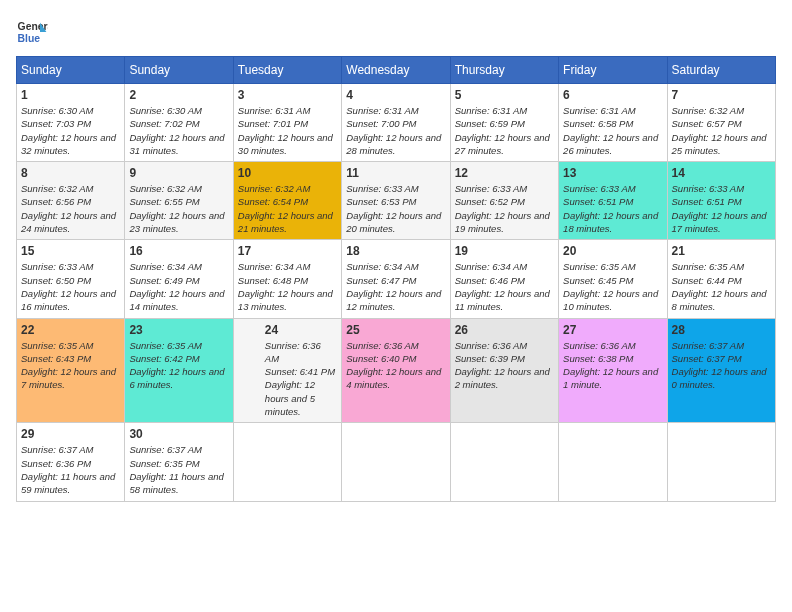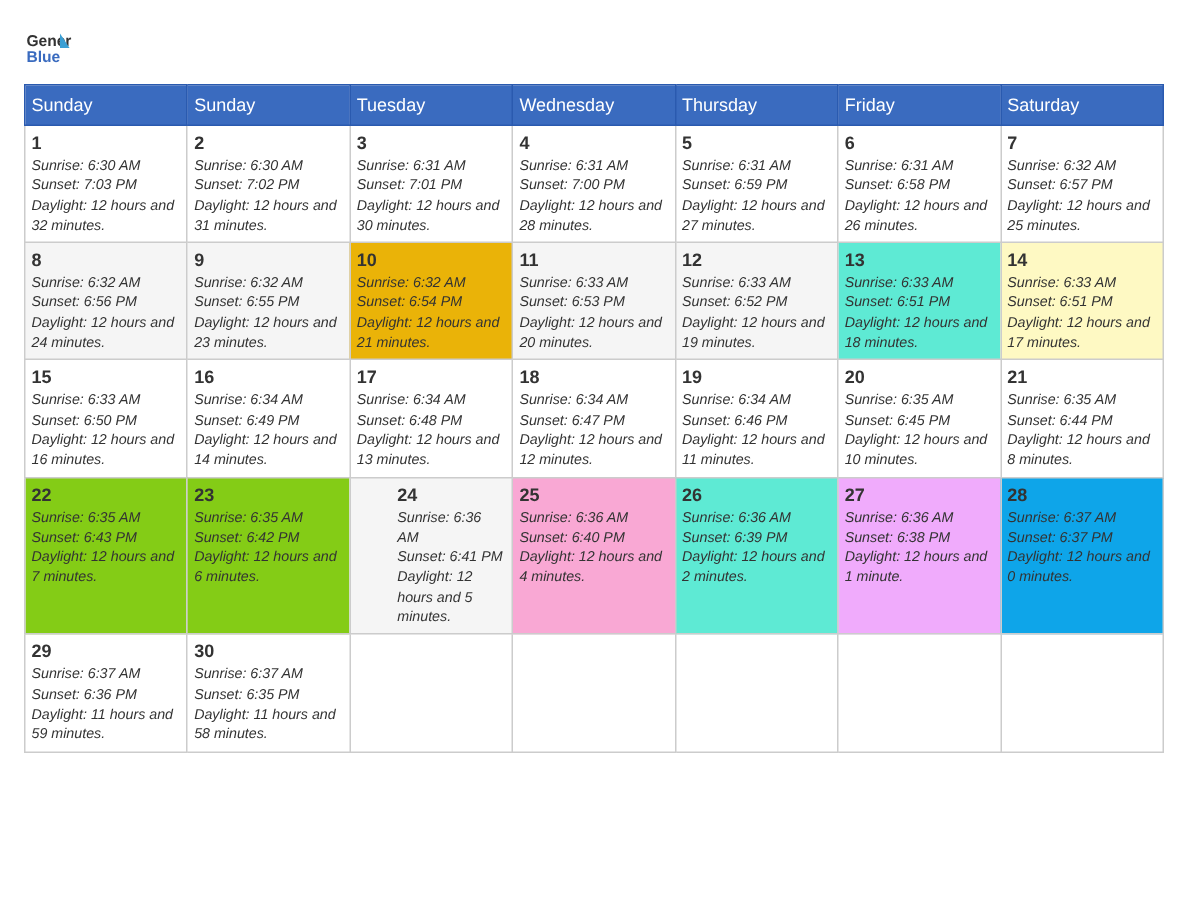--- a/index.html
+++ b/index.html
@@ -160,21 +160,21 @@
         <span class="day-info">Sunrise: 6:33 AM<br>Sunset: 6:53 PM<br>Daylight: 12 hours and 20 minutes.</span>
       </td>
         <td style="background: rgb(245, 245, 245);">
         <span class="day-num">12</span>
         <span class="day-info">Sunrise: 6:33 AM<br>Sunset: 6:52 PM<br>Daylight: 12 hours and 19 minutes.</span>
       </td>
         <td style="background: #5eead4;">
         <span class="day-num">13</span>
         <span class="day-info">Sunrise: 6:33 AM<br>Sunset: 6:51 PM<br>Daylight: 12 hours and 18 minutes.</span>
       </td>
-        <td style="background: #fef9c3;">
+        <td style="background: #5eead4;">
         <span class="day-num">14</span>
         <span class="day-info">Sunrise: 6:33 AM<br>Sunset: 6:51 PM<br>Daylight: 12 hours and 17 minutes.</span>
       </td>
       </tr>
       <tr>
         <td>
         <span class="day-num">15</span>
         <span class="day-info">Sunrise: 6:33 AM<br>Sunset: 6:50 PM<br>Daylight: 12 hours and 16 minutes.</span>
       </td>
         <td>
@@ -196,37 +196,37 @@
         <td>
         <span class="day-num">20</span>
         <span class="day-info">Sunrise: 6:35 AM<br>Sunset: 6:45 PM<br>Daylight: 12 hours and 10 minutes.</span>
       </td>
         <td>
         <span class="day-num">21</span>
         <span class="day-info">Sunrise: 6:35 AM<br>Sunset: 6:44 PM<br>Daylight: 12 hours and 8 minutes.</span>
       </td>
       </tr>
       <tr>
-        <td style="background: #84cc16;">
+        <td style="background: #fdba74;">
         <span class="day-num">22</span>
         <span class="day-info">Sunrise: 6:35 AM<br>Sunset: 6:43 PM<br>Daylight: 12 hours and 7 minutes.</span>
       </td>
-        <td style="background: #84cc16;">
+        <td style="background: #5eead4;">
         <span class="day-num">23</span>
         <span class="day-info">Sunrise: 6:35 AM<br>Sunset: 6:42 PM<br>Daylight: 12 hours and 6 minutes.</span>
       </td>
         <td style="background: rgb(245, 245, 245); padding-left: 31px;">
         <span class="day-num">24</span>
         <span class="day-info">Sunrise: 6:36 AM<br>Sunset: 6:41 PM<br>Daylight: 12 hours and 5 minutes.</span>
       </td>
         <td style="background: #f9a8d4;">
         <span class="day-num">25</span>
         <span class="day-info">Sunrise: 6:36 AM<br>Sunset: 6:40 PM<br>Daylight: 12 hours and 4 minutes.</span>
       </td>
-        <td style="background: #5eead4; margin-top: 43px;">
+        <td style="background: #e5e5e5; margin-top: 43px;">
         <span class="day-num">26</span>
         <span class="day-info">Sunrise: 6:36 AM<br>Sunset: 6:39 PM<br>Daylight: 12 hours and 2 minutes.</span>
       </td>
         <td style="background: #f0abfc;">
         <span class="day-num">27</span>
         <span class="day-info">Sunrise: 6:36 AM<br>Sunset: 6:38 PM<br>Daylight: 12 hours and 1 minute.</span>
       </td>
         <td style="background: #0ea5e9;">
         <span class="day-num">28</span>
         <span class="day-info">Sunrise: 6:37 AM<br>Sunset: 6:37 PM<br>Daylight: 12 hours and 0 minutes.</span>

